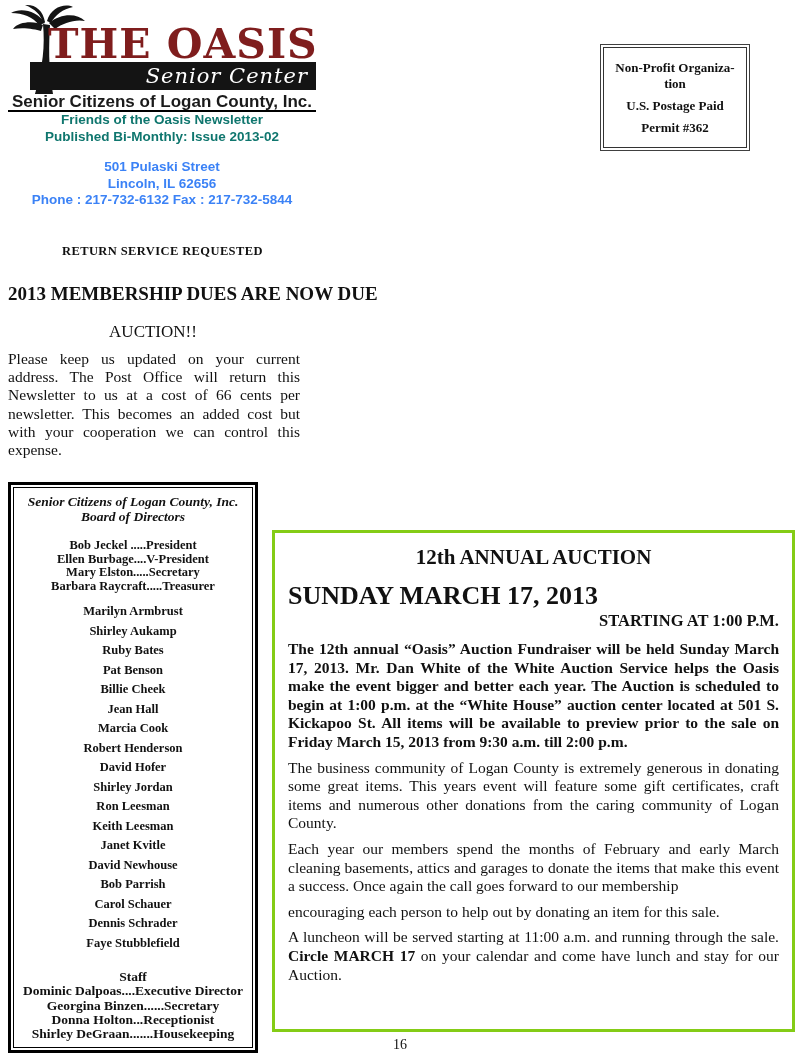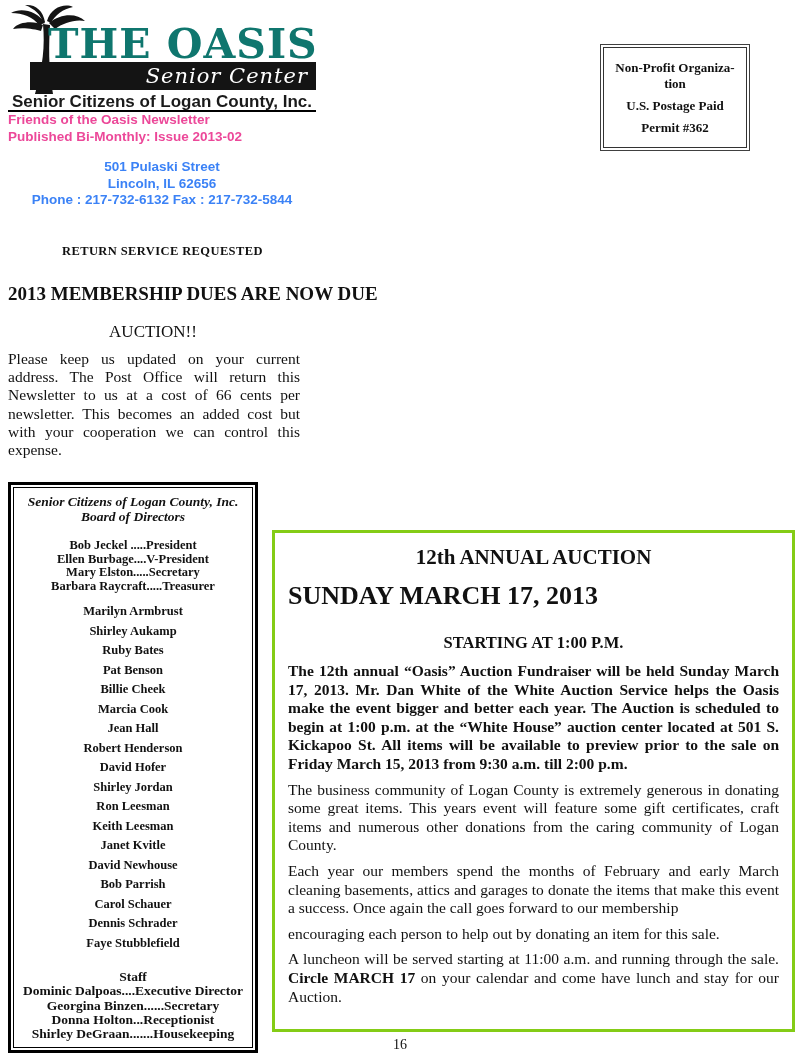--- a/index.html
+++ b/index.html
@@ -10,21 +10,21 @@
     font-family:"Liberation Serif", serif;
     color:#111;
     overflow:hidden;
   }
   
   .logo-block{position:absolute;left:8px;top:4px;width:308px;height:106px;border-bottom:2px solid #000;}
   .palm-svg{position:absolute;left:0;top:0;width:100px;height:92px;}
   .logo-title{
     position:absolute;left:40px;top:20px;width:268px;
     font-family:"DejaVu Serif", serif;font-weight:bold;
-    font-size:41px;letter-spacing:1px;line-height:1;color:#0f766e;
+    font-size:41px;letter-spacing:1px;line-height:1;color:#7f1d1d;
     white-space:nowrap;
   }
   .logo-banner{
     position:absolute;left:22px;top:58px;width:286px;height:28px;
     background:#141414;display:flex;align-items:center;justify-content:flex-end;
   }
   .logo-banner span{
     color:#fff;font-family:"DejaVu Serif", serif;font-style:italic;
     font-size:21px;padding-right:8px;letter-spacing:1px;
   }
@@ -34,22 +34,22 @@
     white-space:nowrap;
   }
   
   .postage-box{position:absolute;left:600px;top:44px;width:150px;height:107px;border:1px solid #404040;box-sizing:border-box;}
   .postage-inner{position:absolute;top:2px;left:2px;right:2px;bottom:2px;border:1px solid #333;text-align:center;
     font-weight:bold;font-size:13px;line-height:16px;}
   .postage-l1{margin-top:12px;}
   .postage-l3{margin-top:6px;}
   .postage-l4{margin-top:6px;}
   
-  .mast-news{position:absolute;left:8px;top:112px;width:308px;
-    font-family:"Liberation Sans", sans-serif;font-weight:bold;font-size:13.5px;line-height:16.5px;color:#ec4899;}
+  .mast-news{position:absolute;left:8px;top:112px;width:308px;text-align:center;
+    font-family:"Liberation Sans", sans-serif;font-weight:bold;font-size:13.5px;line-height:16.5px;color:#0f766e;}
   .mast-addr{position:absolute;left:8px;top:159px;width:308px;text-align:center;
     font-family:"Liberation Sans", sans-serif;font-weight:bold;font-size:13.5px;line-height:16.5px;color:#3b82f6;}
   .return-service{position:absolute;left:62px;top:244px;font-weight:bold;font-size:12.5px;letter-spacing:.4px;}
   
   .dues-heading{position:absolute;left:8px;top:283px;font-weight:bold;font-size:19px;
     text-decoration-thickness:2px;white-space:nowrap;}
   .reminder-title{position:absolute;left:8px;top:322px;width:290px;text-align:center;font-size:17px;}
   .reminder-body{position:absolute;left:8px;top:350px;width:292px;font-size:15.5px;line-height:18.2px;
     text-align:justify;}
   
@@ -60,21 +60,21 @@
   .board-officers{margin-top:15px;font-weight:bold;font-size:12.5px;line-height:13.6px;}
   .board-members{margin-top:9px;font-weight:bold;font-size:12.5px;}
   .board-members div{line-height:19.5px;}
   .board-staff-title{margin-top:16px;font-weight:bold;font-size:13.5px;line-height:15px;}
   .board-staff{font-weight:bold;font-size:13.5px;line-height:14.3px;}
   
   .auction-box{position:absolute;left:272px;top:530px;width:523px;height:502px;border:3px solid #84cc16;
     box-sizing:border-box;padding:4px 13px;}
   .auction-title{margin-top:8px;text-align:center;font-weight:bold;font-size:21px;}
   .auction-date{margin-top:11px;font-weight:bold;font-size:26px;}
-  .auction-time{margin-top:22px;text-align:center;font-weight:bold;font-size:16.5px;}
+  .auction-time{margin-top:0;text-align:right;font-weight:bold;font-size:16.5px;}
   .auction-p{margin-top:7px;font-size:15.5px;line-height:18.6px;text-align:justify;}
   .auction-p.first{margin-top:9px;font-weight:bold;}
   .bold-inline{font-weight:bold;}
   
   .page-number{position:absolute;left:0;top:1037px;width:800px;text-align:center;font-size:14px;}
 </style>
 </head>
 <body>
 
 <div class="page">
@@ -132,22 +132,22 @@
           <div class="officer-line">Ellen Burbage....V-President</div>
           <div class="officer-line">Mary Elston.....Secretary</div>
           <div class="officer-line">Barbara Raycraft.....Treasurer</div>
         </div>
       <div class="board-members">
           <div class="member-line">Marilyn Armbrust</div>
           <div class="member-line">Shirley Aukamp</div>
           <div class="member-line">Ruby Bates</div>
           <div class="member-line">Pat Benson</div>
           <div class="member-line">Billie Cheek</div>
+          <div class="member-line">Jean Hall</div>
           <div class="member-line">Marcia Cook</div>
-          <div class="member-line">Jean Hall</div>
           <div class="member-line">Robert Henderson</div>
           <div class="member-line">David Hofer</div>
           <div class="member-line">Shirley Jordan</div>
           <div class="member-line">Ron Leesman</div>
           <div class="member-line">Keith Leesman</div>
           <div class="member-line">Janet Kvitle</div>
           <div class="member-line">David Newhouse</div>
           <div class="member-line">Bob Parrish</div>
           <div class="member-line">Carol Schauer</div>
           <div class="member-line">Dennis Schrader</div>

